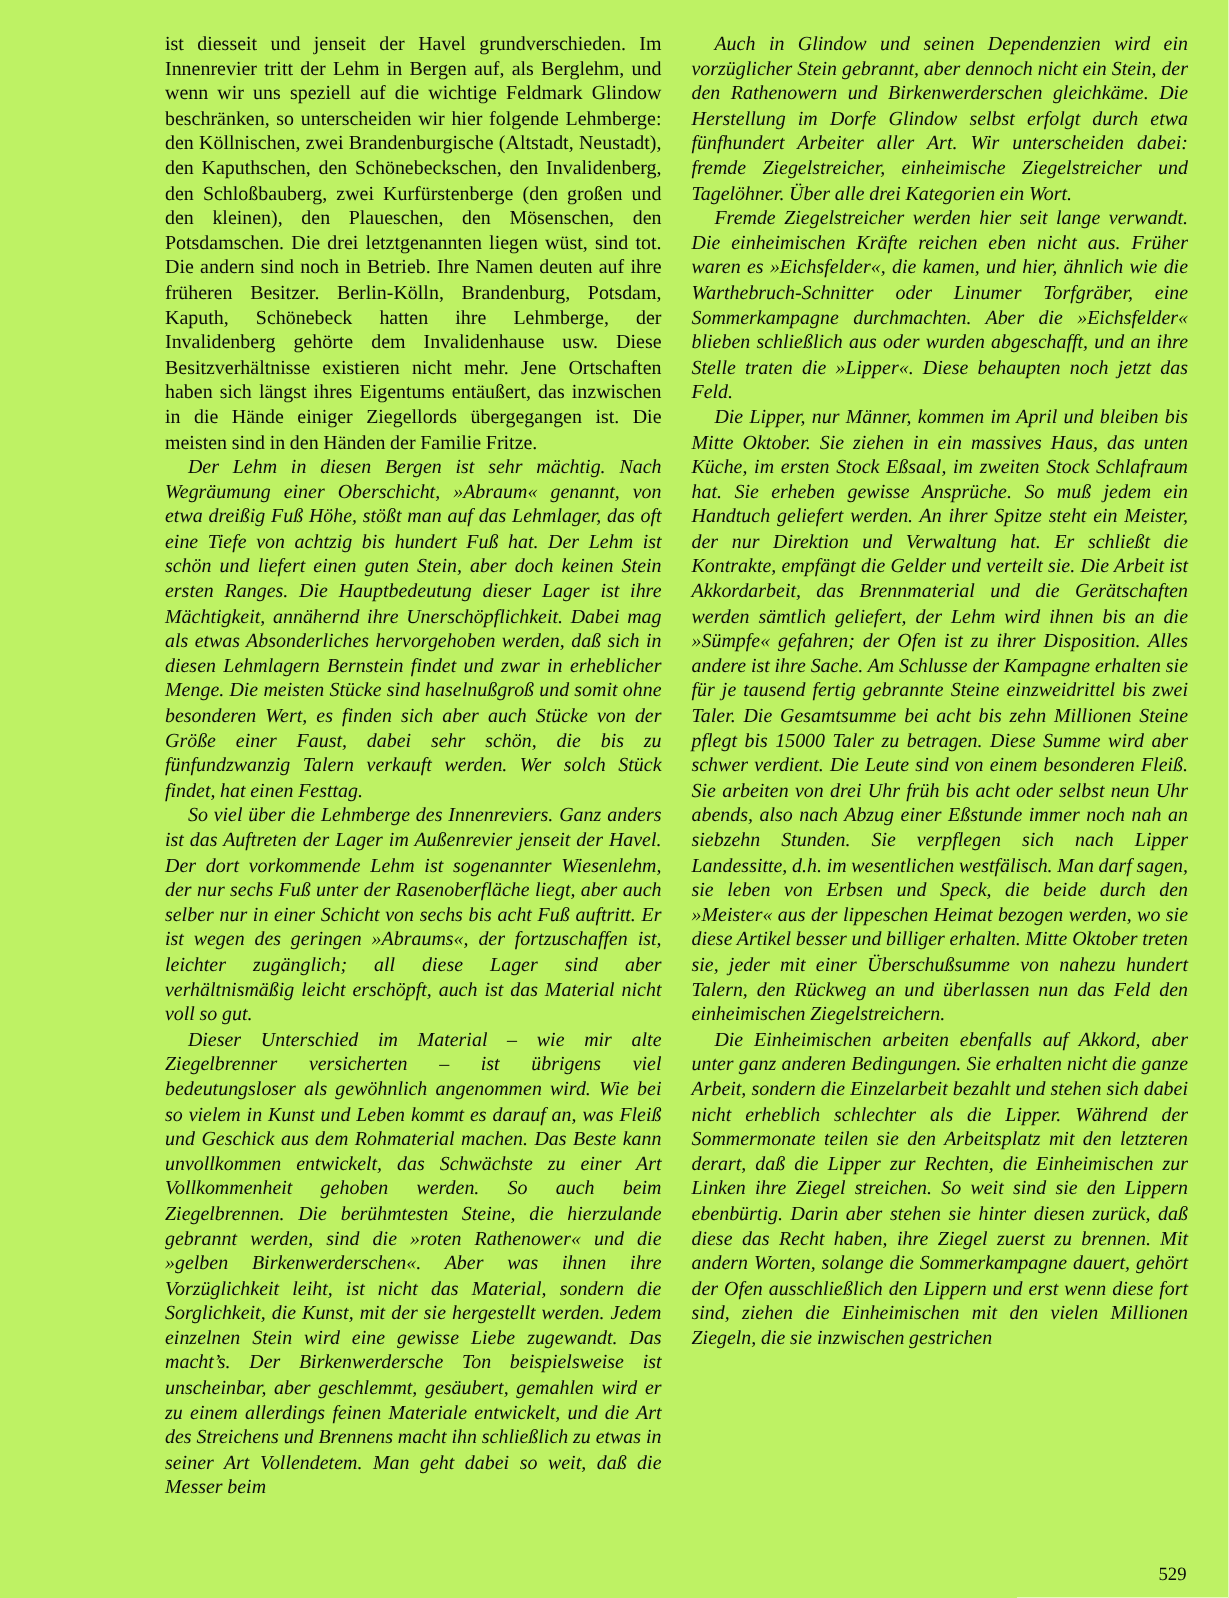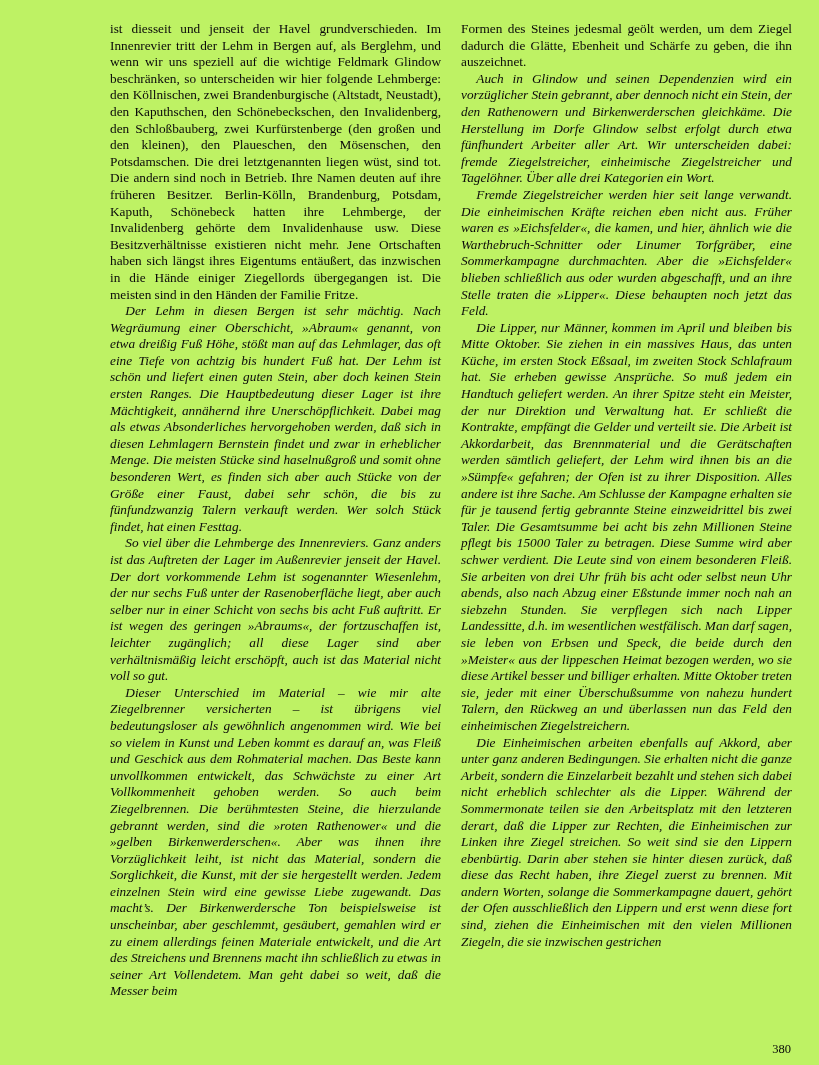--- a/index.html
+++ b/index.html
@@ -53,21 +53,20 @@
 
 <div class="page">
   <div class="columns">
     <div class="column">
       <p>ist diesseit und jenseit der Havel grundverschieden. Im Innenrevier tritt der Lehm in Bergen auf, als Berglehm, und wenn wir uns speziell auf die wichtige Feldmark Glindow beschränken, so unterscheiden wir hier folgende Lehmberge: den Köllnischen, zwei Brandenburgische (Altstadt, Neustadt), den Kaputhschen, den Schönebeckschen, den Invalidenberg, den Schloßbauberg, zwei Kurfürstenberge (den großen und den kleinen), den Plaueschen, den Mösenschen, den Potsdamschen. Die drei letztgenannten liegen wüst, sind tot. Die andern sind noch in Betrieb. Ihre Namen deuten auf ihre früheren Besitzer. Berlin-Kölln, Brandenburg, Potsdam, Kaputh, Schönebeck hatten ihre Lehmberge, der Invalidenberg gehörte dem Invalidenhause usw. Diese Besitzverhältnisse existieren nicht mehr. Jene Ortschaften haben sich längst ihres Eigentums entäußert, das inzwischen in die Hände einiger Ziegellords übergegangen ist. Die meisten sind in den Händen der Familie Fritze.</p>
       <p class="indent">Der Lehm in diesen Bergen ist sehr mächtig. Nach Wegräumung einer Oberschicht, »Abraum« genannt, von etwa dreißig Fuß Höhe, stößt man auf das Lehmlager, das oft eine Tiefe von achtzig bis hundert Fuß hat. Der Lehm ist schön und liefert einen guten Stein, aber doch keinen Stein ersten Ranges. Die Hauptbedeutung dieser Lager ist ihre Mächtigkeit, annähernd ihre Unerschöpflichkeit. Dabei mag als etwas Absonderliches hervorgehoben werden, daß sich in diesen Lehmlagern Bernstein findet und zwar in erheblicher Menge. Die meisten Stücke sind haselnußgroß und somit ohne besonderen Wert, es finden sich aber auch Stücke von der Größe einer Faust, dabei sehr schön, die bis zu fünfundzwanzig Talern verkauft werden. Wer solch Stück findet, hat einen Festtag.</p>
       <p class="indent">So viel über die Lehmberge des Innenreviers. Ganz anders ist das Auftreten der Lager im Außenrevier jenseit der Havel. Der dort vorkommende Lehm ist sogenannter Wiesenlehm, der nur sechs Fuß unter der Rasenoberfläche liegt, aber auch selber nur in einer Schicht von sechs bis acht Fuß auftritt. Er ist wegen des geringen »Abraums«, der fortzuschaffen ist, leichter zugänglich; all diese Lager sind aber verhältnismäßig leicht erschöpft, auch ist das Material nicht voll so gut.</p>
       <p class="indent">Dieser Unterschied im Material – wie mir alte Ziegelbrenner versicherten – ist übrigens viel bedeutungsloser als gewöhnlich angenommen wird. Wie bei so vielem in Kunst und Leben kommt es darauf an, was Fleiß und Geschick aus dem Rohmaterial machen. Das Beste kann unvollkommen entwickelt, das Schwächste zu einer Art Vollkommenheit gehoben werden. So auch beim Ziegelbrennen. Die berühmtesten Steine, die hierzulande gebrannt werden, sind die »roten Rathenower« und die »gelben Birkenwerderschen«. Aber was ihnen ihre Vorzüglichkeit leiht, ist nicht das Material, sondern die Sorglichkeit, die Kunst, mit der sie hergestellt werden. Jedem einzelnen Stein wird eine gewisse Liebe zugewandt. Das macht’s. Der Birkenwerdersche Ton beispielsweise ist unscheinbar, aber geschlemmt, gesäubert, gemahlen wird er zu einem allerdings feinen Materiale entwickelt, und die Art des Streichens und Brennens macht ihn schließlich zu etwas in seiner Art Vollendetem. Man geht dabei so weit, daß die Messer beim</p>
     </div>
     <div class="column">
-      <p>Formen des Steines jedesmal geölt werden, um dem Ziegel dadurch die Glätte, Ebenheit und Schärfe zu geben, die ihn auszeichnet.</p>
       <p class="indent">Auch in Glindow und seinen Dependenzien wird ein vorzüglicher Stein gebrannt, aber dennoch nicht ein Stein, der den Rathenowern und Birkenwerderschen gleichkäme. Die Herstellung im Dorfe Glindow selbst erfolgt durch etwa fünfhundert Arbeiter aller Art. Wir unterscheiden dabei: fremde Ziegelstreicher, einheimische Ziegelstreicher und Tagelöhner. Über alle drei Kategorien ein Wort.</p>
       <p class="indent">Fremde Ziegelstreicher werden hier seit lange verwandt. Die einheimischen Kräfte reichen eben nicht aus. Früher waren es »Eichsfelder«, die kamen, und hier, ähnlich wie die Warthebruch-Schnitter oder Linumer Torfgräber, eine Sommerkampagne durchmachten. Aber die »Eichsfelder« blieben schließlich aus oder wurden abgeschafft, und an ihre Stelle traten die »Lipper«. Diese behaupten noch jetzt das Feld.</p>
       <p class="indent">Die Lipper, nur Männer, kommen im April und bleiben bis Mitte Oktober. Sie ziehen in ein massives Haus, das unten Küche, im ersten Stock Eßsaal, im zweiten Stock Schlafraum hat. Sie erheben gewisse Ansprüche. So muß jedem ein Handtuch geliefert werden. An ihrer Spitze steht ein Meister, der nur Direktion und Verwaltung hat. Er schließt die Kontrakte, empfängt die Gelder und verteilt sie. Die Arbeit ist Akkordarbeit, das Brennmaterial und die Gerätschaften werden sämtlich geliefert, der Lehm wird ihnen bis an die »Sümpfe« gefahren; der Ofen ist zu ihrer Disposition. Alles andere ist ihre Sache. Am Schlusse der Kampagne erhalten sie für je tausend fertig gebrannte Steine einzweidrittel bis zwei Taler. Die Gesamtsumme bei acht bis zehn Millionen Steine pflegt bis 15000 Taler zu betragen. Diese Summe wird aber schwer verdient. Die Leute sind von einem besonderen Fleiß. Sie arbeiten von drei Uhr früh bis acht oder selbst neun Uhr abends, also nach Abzug einer Eßstunde immer noch nah an siebzehn Stunden. Sie verpflegen sich nach Lipper Landessitte, d.h. im wesentlichen westfälisch. Man darf sagen, sie leben von Erbsen und Speck, die beide durch den »Meister« aus der lippeschen Heimat bezogen werden, wo sie diese Artikel besser und billiger erhalten. Mitte Oktober treten sie, jeder mit einer Überschußsumme von nahezu hundert Talern, den Rückweg an und überlassen nun das Feld den einheimischen Ziegelstreichern.</p>
       <p class="indent">Die Einheimischen arbeiten ebenfalls auf Akkord, aber unter ganz anderen Bedingungen. Sie erhalten nicht die ganze Arbeit, sondern die Einzelarbeit bezahlt und stehen sich dabei nicht erheblich schlechter als die Lipper. Während der Sommermonate teilen sie den Arbeitsplatz mit den letzteren derart, daß die Lipper zur Rechten, die Einheimischen zur Linken ihre Ziegel streichen. So weit sind sie den Lippern ebenbürtig. Darin aber stehen sie hinter diesen zurück, daß diese das Recht haben, ihre Ziegel zuerst zu brennen. Mit andern Worten, solange die Sommerkampagne dauert, gehört der Ofen ausschließlich den Lippern und erst wenn diese fort sind, ziehen die Einheimischen mit den vielen Millionen Ziegeln, die sie inzwischen gestrichen</p>
     </div>
   </div>
-  <div class="page-number">380</div>
+  <div class="page-number">529</div>
 </div>
 
 </body></html>

